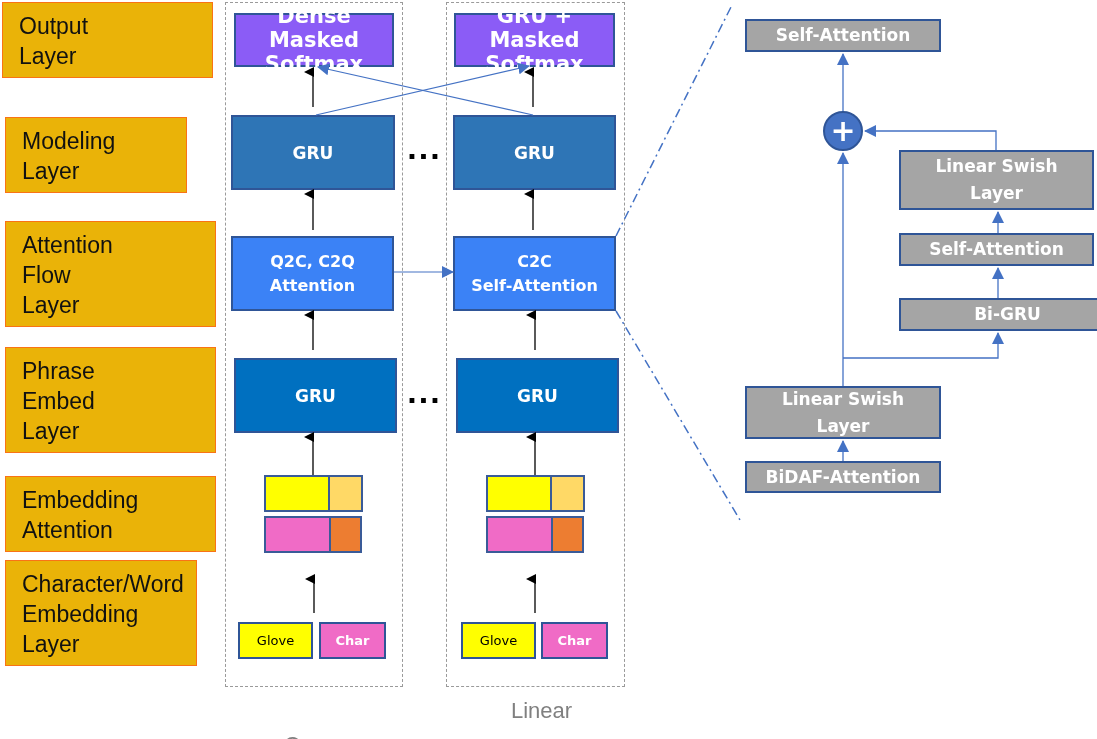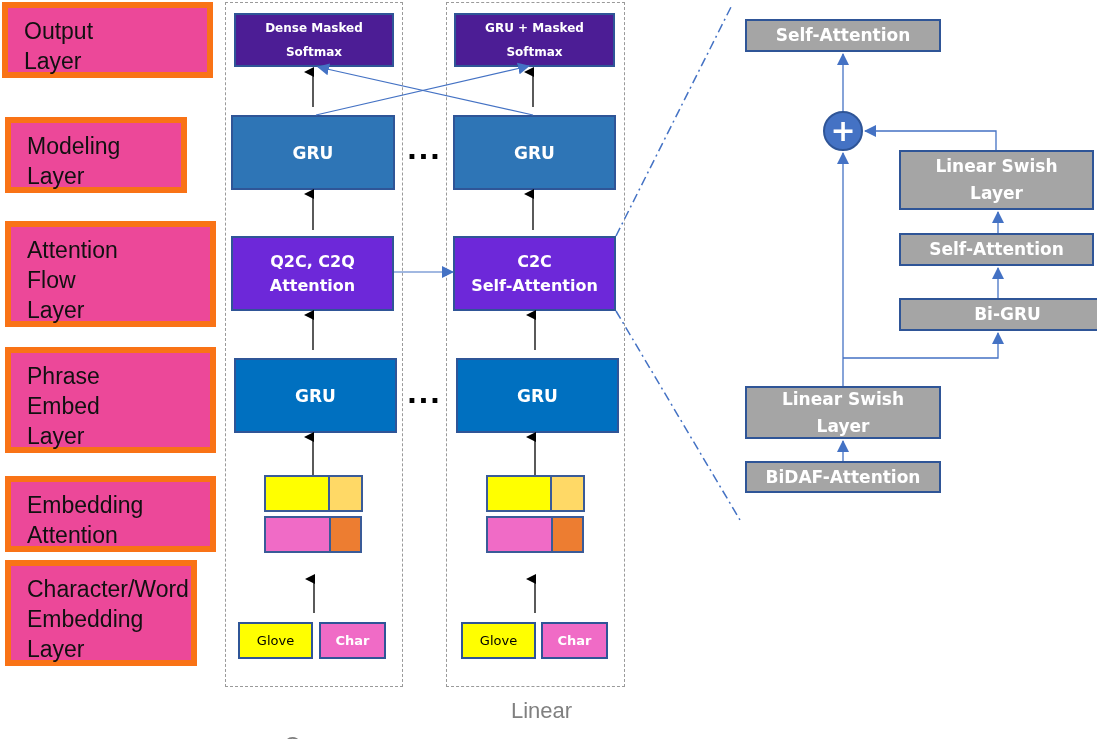--- a/index.html
+++ b/index.html
@@ -1,24 +1,24 @@
 <!DOCTYPE html>
 <html><head>
 <meta charset="utf-8">
 <style>
   html, body { margin: 0; padding: 0; background: #ffffff; }
   body { width: 1097px; height: 739px; position: relative; overflow: hidden; font-family: "Liberation Sans", sans-serif; }
   .abs { position: absolute; box-sizing: border-box; }
-  .layer-label { border: 6px solid #f97316; background: #ec4899; font-family: "Liberation Sans", sans-serif; font-size: 23px; line-height: 30px; color: #111; padding: 8px 0 0 16px; white-space: pre-line; }
+  .layer-label { border: 1px solid #f97316; background: #eab308; font-family: "Liberation Sans", sans-serif; font-size: 23px; line-height: 30px; color: #111; padding: 8px 0 0 16px; white-space: pre-line; }
   .dash-col { border: 1px dashed #9a9a9a; }
   .node { display: flex; align-items: center; justify-content: center; text-align: center; color: #fff; font-family: "DejaVu Sans", sans-serif; border: 2px solid #2f5597; white-space: pre-line; line-height: 24px; }
-  .green { background: #4c1d95; font-size: 12px; font-weight: bold; }
+  .green { background: #8b5cf6; font-size: 21px; font-weight: bold; }
   .gru-model { background: #2e75b6; font-size: 17px; font-weight: bold; }
   .gru-phrase { background: #0070c0; font-size: 17px; font-weight: bold; }
-  .cyan { background: #6d28d9; font-size: 16px; font-weight: bold; }
+  .cyan { background: #3b82f6; font-size: 16px; font-weight: bold; }
   .gray { background: #a5a5a5; font-size: 17px; font-weight: bold; line-height: 27px; }
   .seg { border: 2px solid #3a5b98; }
   .small-node { font-size: 13px; font-weight: bold; }
   .col-caption { font-family: "Liberation Sans", sans-serif; font-size: 22px; color: #808080; text-align: center; }
   .ellipsis { font-family: "Liberation Sans", sans-serif; font-size: 34px; font-weight: bold; color: #000; text-align: center; letter-spacing: 2px; }
   svg.overlay { position: absolute; left: 0; top: 0; pointer-events: none; }
 </style>
 </head>
 <body>
 

